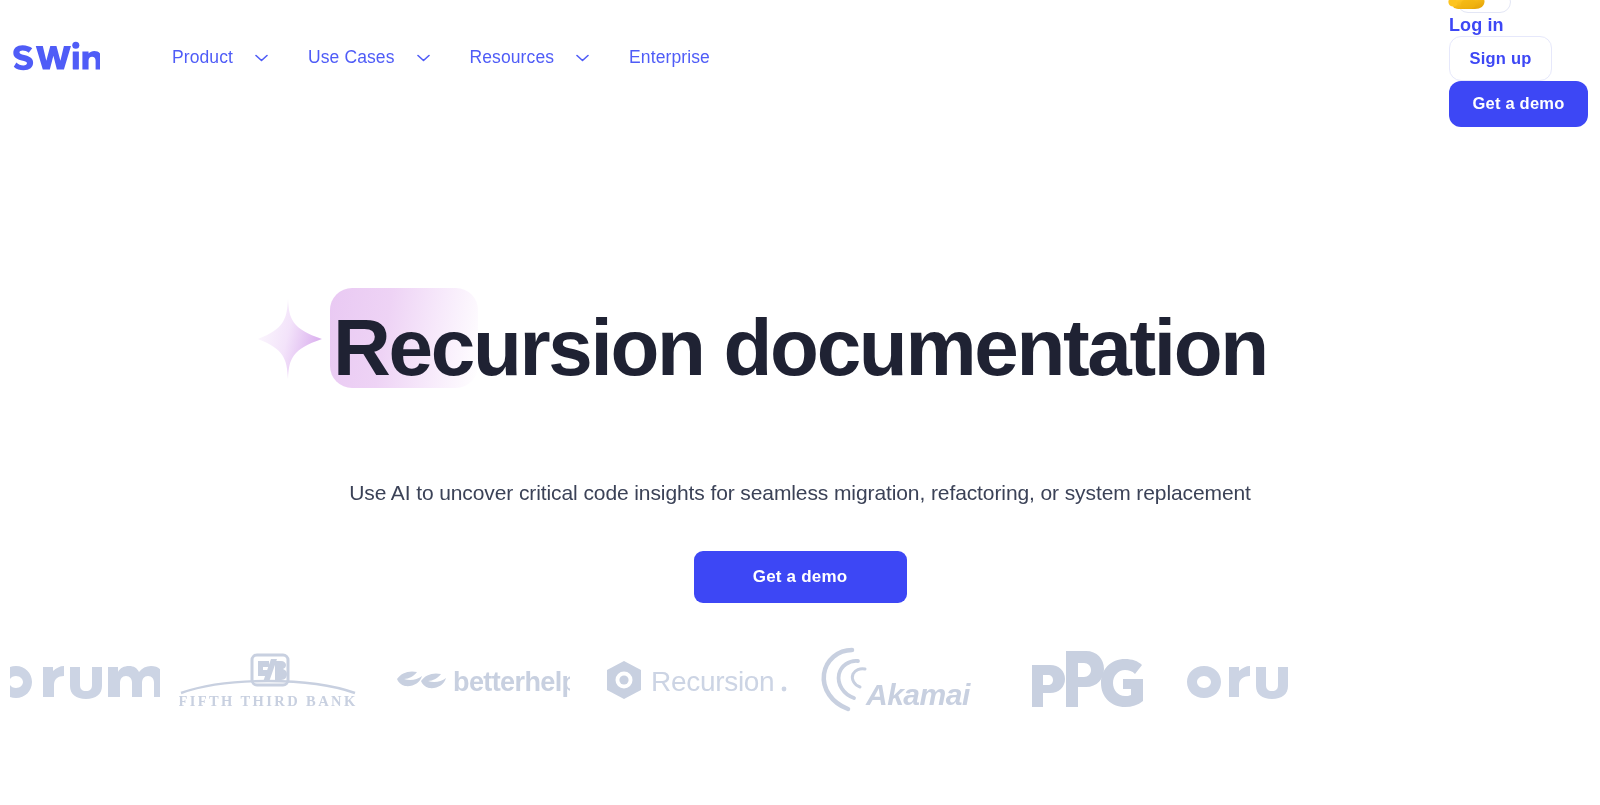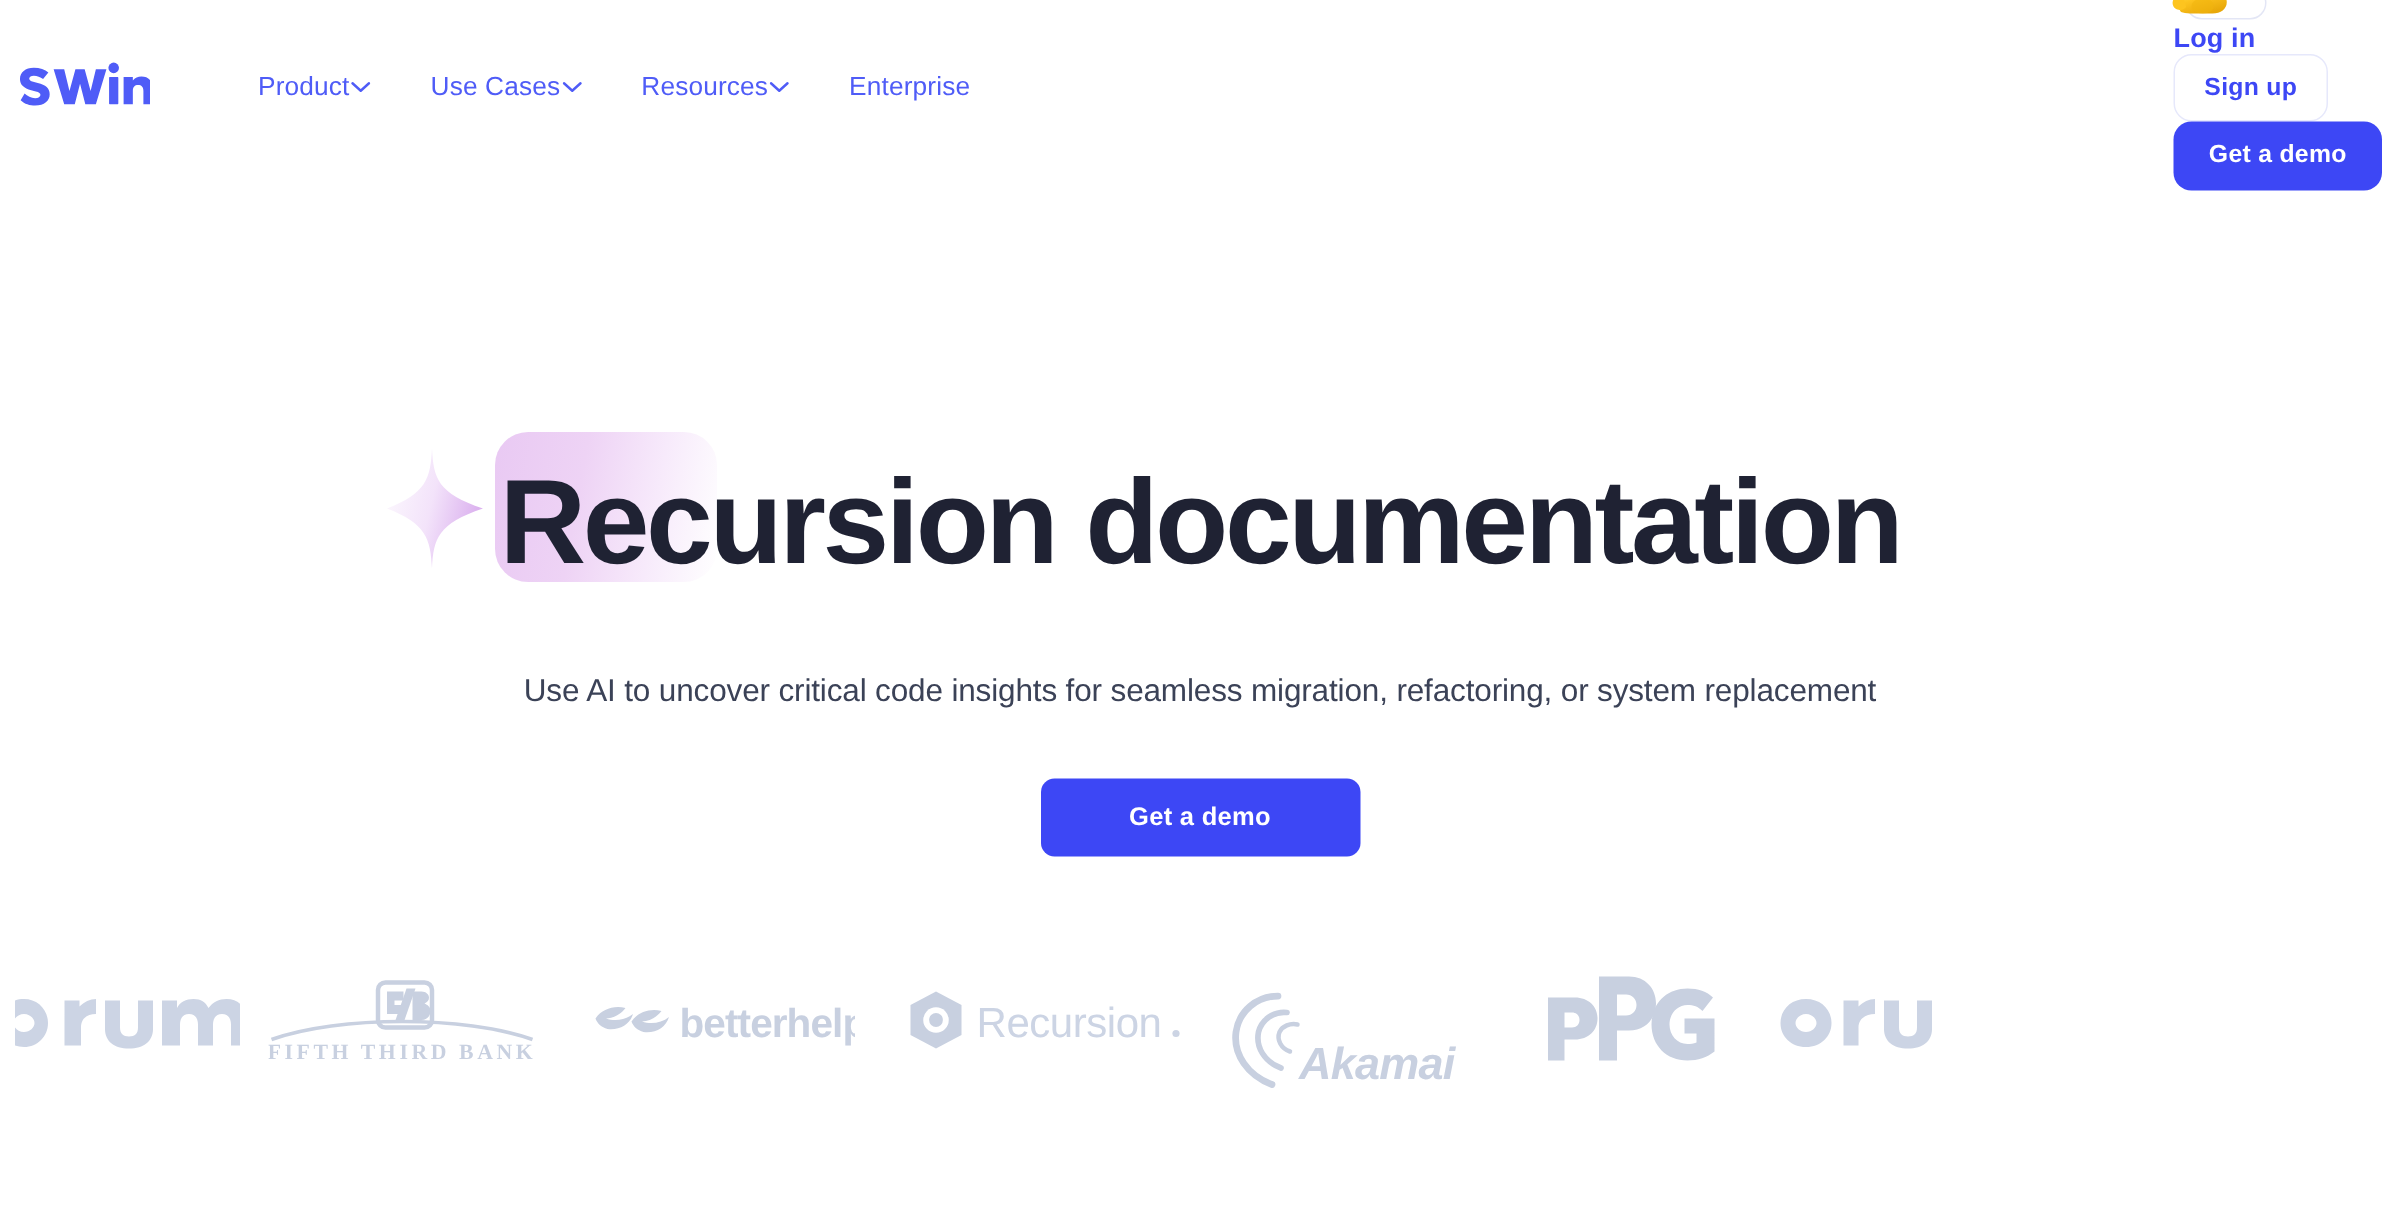--- a/index.html
+++ b/index.html
@@ -30,21 +30,21 @@
 
   .nav {
     display:flex;
     align-items:center;
     gap:40px;
     margin-left:72px;
   }
   .nav-item {
     display:flex;
     align-items:center;
-    gap:1px;
+    gap:22px;
     font-size:17.5px;
     color:#4f5cf7;
     letter-spacing:.1px;
     cursor:pointer;
     white-space:nowrap;
   }
   .chev { display:block; }
 
   .header-right {
     margin-left:auto;
@@ -141,21 +141,21 @@
     z-index:1;
     font-size:80px;
     font-weight:bold;
     color:#1f2233;
     letter-spacing:-2.3px;
     line-height:110px;
     white-space:nowrap;
   }
 
   .hero-sub {
-    margin-top:44px;
+    margin-top:76px;
     font-size:21px;
     color:#3b4257;
     letter-spacing:-.1px;
     line-height:1.3;
   }
 
   .btn-demo-hero {
     margin:45px auto 0;
     width:213px; height:52px;
     background:#3d47f5;
@@ -334,21 +334,21 @@
     <div class="logo-cell" style="width:210px;">
       <svg width="185" height="42" viewBox="0 0 185 42">
         <path d="M21 2 38 11v20L21 40 4 31V11z" fill="#c8d0e0"></path>
         <circle cx="21" cy="21" r="8.5" fill="#ffffff"></circle>
         <circle cx="21" cy="21" r="4.6" fill="#c8d0e0"></circle>
         <text x="48" y="32" font-family="'Liberation Sans', sans-serif" font-size="28" letter-spacing="-.3" fill="#ccd4e4">Recursion</text>
         <circle cx="181" cy="30" r="2.4" fill="#ccd4e4"></circle>
       </svg>
     </div>
 
-    <div class="logo-cell" style="width:192px;align-items:flex-end;">
+    <div class="logo-cell" style="width:192px;">
       <svg width="152" height="66" viewBox="0 0 152 66">
         <g fill="none" stroke="#c8d0e0" stroke-linecap="round">
           <path d="M28 62C12 56 2 42 4 27 6 13 18 3 32 3" stroke-width="4.5"></path>
           <path d="M34 51C23 47 17 37 19 27c2-8 10-14 19-13" stroke-width="3.8"></path>
           <path d="M40 40c-6-2-9-8-7-13 2-4 7-6 12-5" stroke-width="3"></path>
         </g>
         <text x="46" y="58" font-family="'Liberation Sans', sans-serif" font-size="30" font-weight="bold" font-style="italic" letter-spacing="-.5" fill="#c8d0e0">Akamai</text>
       </svg>
     </div>
 

